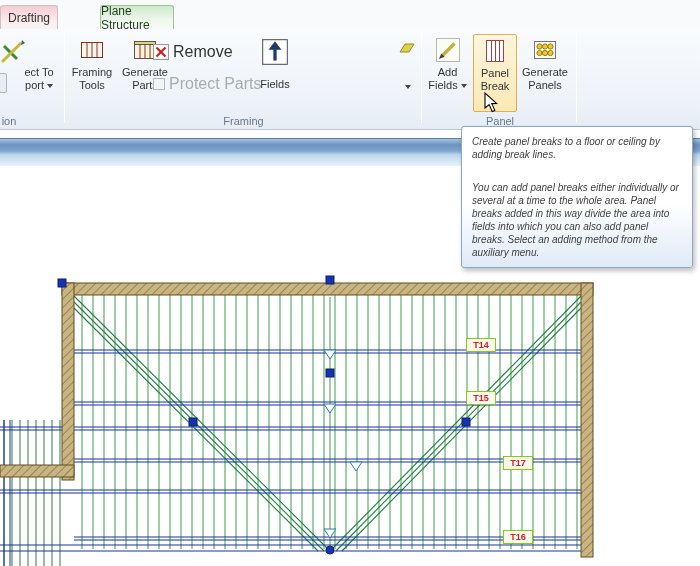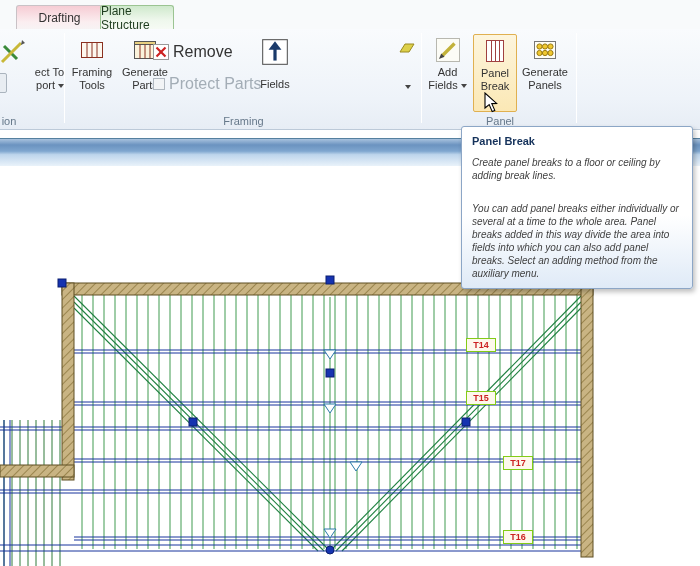--- a/index.html
+++ b/index.html
@@ -4,21 +4,21 @@
 <style>
   * { margin:0; padding:0; box-sizing:border-box; }
   body { font-family:"Liberation Sans", sans-serif; }
   .app { position:relative; width:700px; height:566px; overflow:hidden; background:#fff; }
 
   
   .tabbar { position:absolute; left:0; top:0; width:700px; height:29px; background:#f8fafb; }
   .tab { position:absolute; top:5px; height:24px; display:flex; align-items:center; justify-content:center;
          font-size:12px; color:#333; border:1px solid #c9c2c6; border-bottom:none;
          border-radius:3px 3px 0 0; cursor:default; }
-  .tab-drafting { left:16px; width:87px; background:linear-gradient(180deg,#f6ccd4 0%,#fbeef0 70%,#f7f3f4 100%); }
+  .tab-drafting { left:0; width:58px; background:linear-gradient(180deg,#f6ccd4 0%,#fbeef0 70%,#f7f3f4 100%); }
   .tab-plane { left:100px; width:74px; background:linear-gradient(180deg,#cfe9cc 0%,#eef7ec 60%,#f6fbf4 100%);
                border-color:#9bc492; color:#1f3d1f;justify-content:flex-end; }
 
   
   .ribbon { position:absolute; left:0; top:29px; width:700px; height:101px;
             background:linear-gradient(180deg,#f9fbfd 0%,#eef3f9 70%,#e7edf5 100%);
             border-bottom:1px solid #bcc9d8; }
   .btn-large { position:absolute; display:flex; flex-direction:column; align-items:center;
                font-size:11px; color:#333; text-align:center; line-height:1.15; cursor:default; }
   .btn-large .ic { margin-top:3px; margin-bottom:3px; }
@@ -68,21 +68,21 @@
 
   <div class="ribbon">
 
     <svg style="position:absolute;left:0;top:8px;" width="30" height="30" viewBox="0 0 30 30">
       <line x1="4" y1="9" x2="17" y2="22" stroke="#3a8a3a" stroke-width="3"></line>
       <line x1="2" y1="25" x2="21" y2="6" stroke="#c8b838" stroke-width="3"></line>
       <path d="M22,3 L25,6 L21,8 Z" fill="#555"></path>
     </svg>
     <div style="position:absolute;left:-6px;top:44px;width:13px;height:20px;background:#e8edf2;border:1px solid #aab4be;border-radius:2px;"></div>
 
-    <div class="btn-large" style="left:14px; top:5px; width:50px; height:78px;align-items:flex-end;">
+    <div class="btn-large" style="left:14px; top:5px; width:50px; height:78px;">
       <div class="ic" style="height:26px;"></div>
       <span>ect To</span>
       <span><span>port</span><span class="dd"></span></span>
     </div>
 
     <div class="vsep" style="left:64px;"></div>
 
     <div class="btn-large" style="left:67px; top:5px; width:50px; height:78px;">
       <svg class="ic" width="26" height="26" viewBox="0 0 26 26">
         <rect x="2.5" y="5.5" width="21" height="15" fill="#fdf8ef" stroke="#8a3020"></rect>
@@ -255,21 +255,20 @@
     </svg>
 
     
     <div class="truss-label" style="left:466px; top:172px;">T14</div>
     <div class="truss-label" style="left:466px; top:225px;">T15</div>
     <div class="truss-label" style="left:503px; top:290px;">T17</div>
     <div class="truss-label" style="left:503px; top:364px;">T16</div>
   </div>
 
   <div class="tooltip">
-    <h4>Panel Break</h4>
     <p>Create panel breaks to a floor or ceiling by adding break lines.</p>
     <p>You can add panel breaks either individually or several at a time to the whole area. Panel breaks added in this way divide the area into fields into which you can also add panel breaks. Select an adding method from the auxiliary menu.</p>
   </div>
 
   <svg class="cursor" width="16" height="21" viewBox="0 0 16 21">
     <path d="M1,1 L1,16 L5.2,12.6 L8.2,19.6 L10.8,18.4 L7.8,11.6 L12.6,11.4 Z" fill="#ffffff" stroke="#000" stroke-width="1.1"></path>
   </svg>
 
 </div>
 

